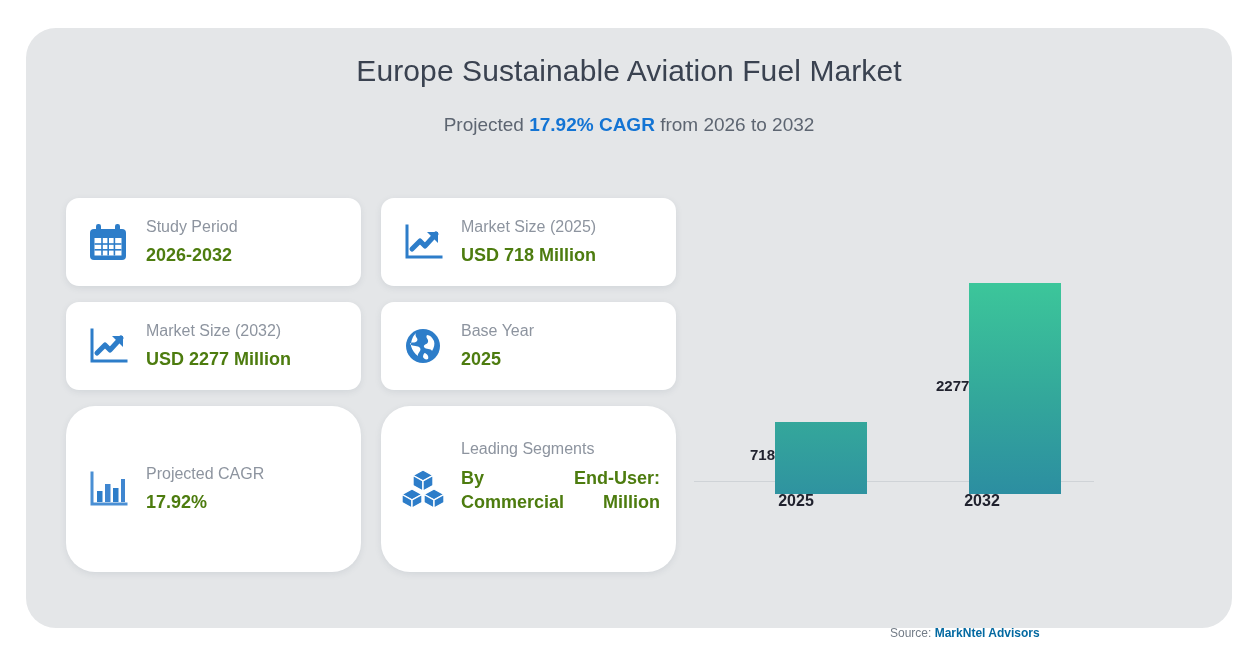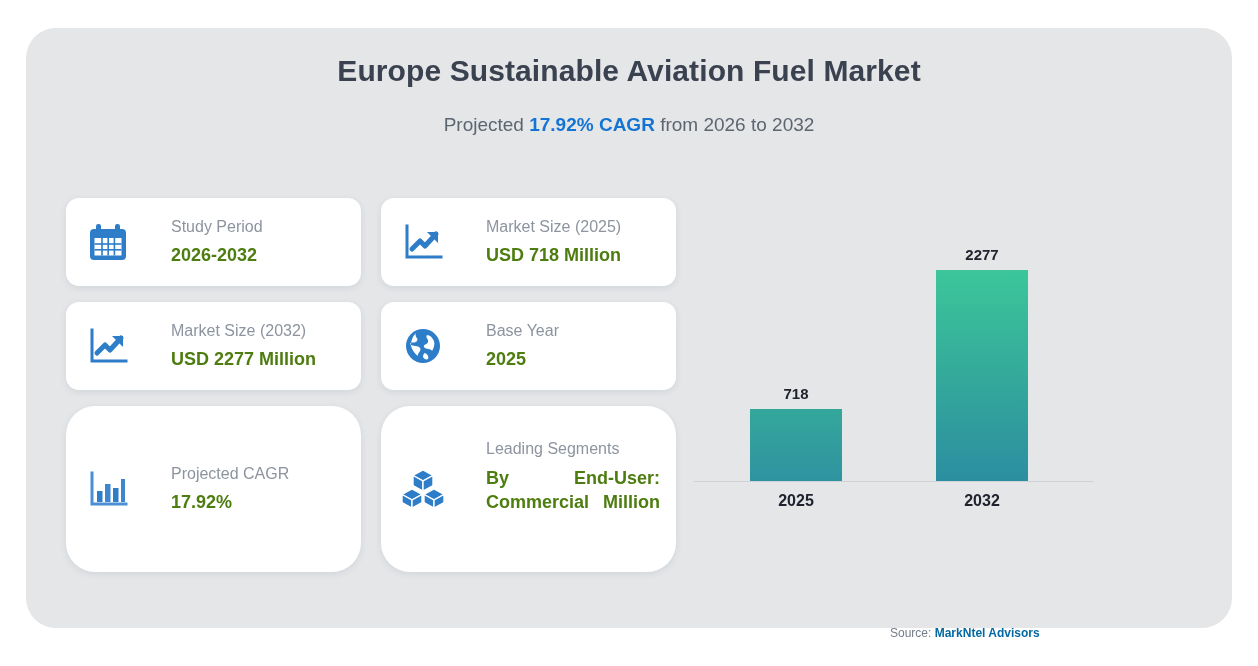--- a/index.html
+++ b/index.html
@@ -20,21 +20,21 @@
     height: 600px;
     background: #e4e6e8;
     border-radius: 30px;
   }
 
   
   .header { padding-top: 26px; text-align: center; }
 
   .title {
     font-size: 30px;
-    font-weight: 700;
+    font-weight: 400;
     color: #3a4250;
     letter-spacing: 0.1px;
   }
 
   .subtitle {
     margin-top: 26px;
     font-size: 19px;
     color: #5d6571;
     font-weight: 400;
   }
@@ -80,21 +80,21 @@
     width: 52px;
     min-width: 52px;
     height: 52px;
     margin-right: 12px;
     display: flex;
     align-items: center;
     justify-content: center;
   }
   .card-icon svg { display: block; }
 
-  .card-text { flex: 1; min-width: 0; margin-left: 25px; }
+  .card-text { flex: 1; min-width: 0; }
 
   .card-label {
     font-size: 16px;
     color: #8d949f;
     font-weight: 400;
     margin-bottom: 7px;
     line-height: 1.2;
   }
   .card-value {
     font-size: 18px;
@@ -130,23 +130,23 @@
     position: absolute;
     left: 0;
     right: 0;
     bottom: 44px;
     height: 1px;
     background: #cfd3d7;
   }
 
   .bar-group {
     position: absolute;
-    bottom: 45px;
-    display: flex;
-    flex-direction: column;
+    bottom: 32px;
+    display: flex;
+    flex-direction: row;
     align-items: center;
   }
   .bar-group.b2025 { left: 56px; }
   .bar-group.b2032 { left: 242px; }
 
   .bar-value {
     font-size: 15px;
     font-weight: bold;
     color: #20222e;
     margin-bottom: 7px;

